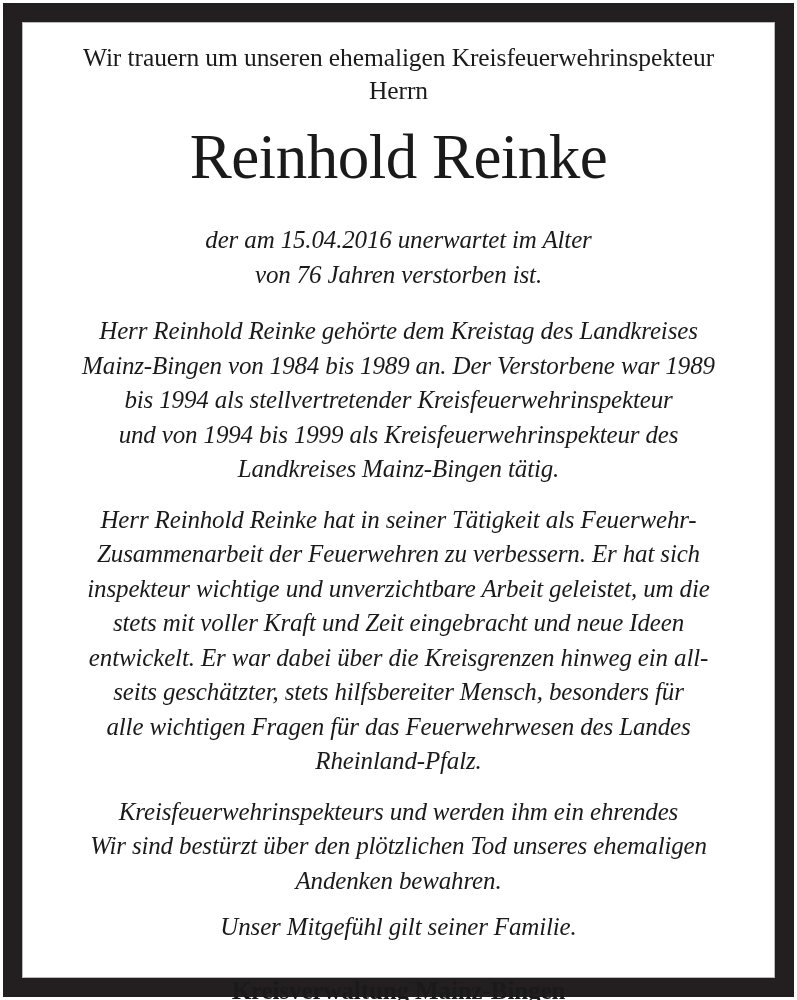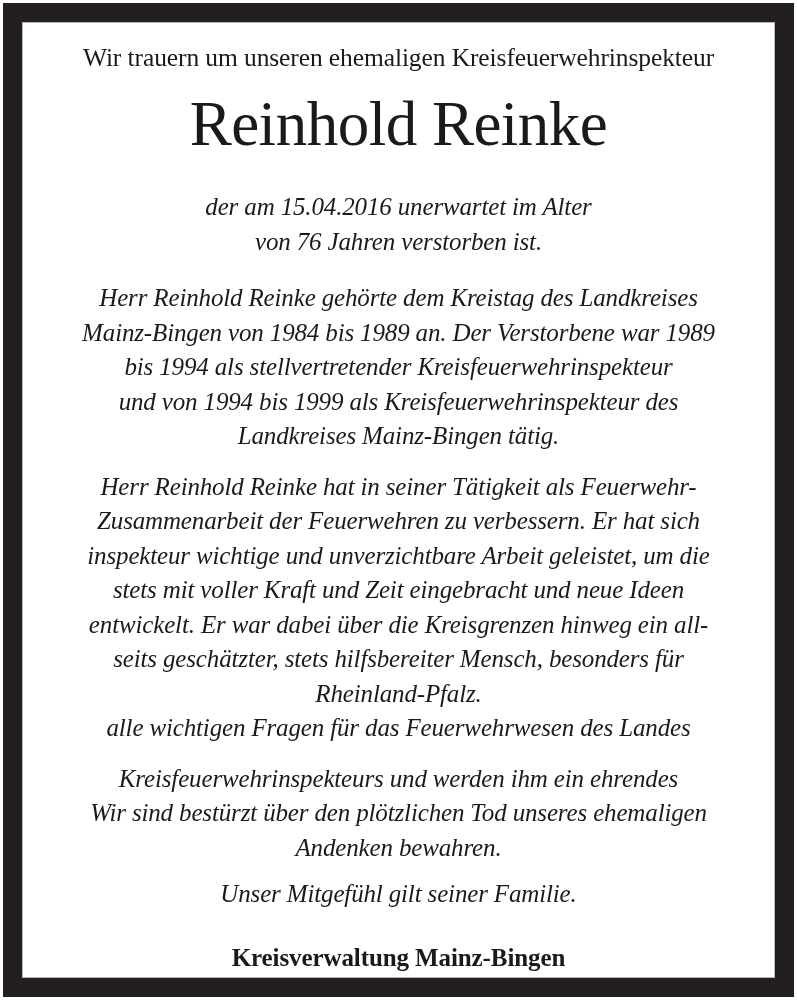--- a/index.html
+++ b/index.html
@@ -88,20 +88,21 @@
 </style>
 </head>
 <body>
 
 <div class="notice">
   <div class="frame">
     <div class="inner">
 
       <div class="lede">
         <span>Wir trauern um unseren ehemaligen Kreisfeuerwehrinspekteur</span>
+        <span class="herrn">Herrn</span>
       </div>
 
       <div class="deceased-name">Reinhold Reinke</div>
 
       <div class="gap-lg"></div>
 
       <div class="para">
         <span class="ln">der am 15.04.2016 unerwartet im Alter</span>
         <span class="ln">von 76 Jahren verstorben ist.</span>
       </div>
@@ -118,22 +119,22 @@
 
       <div class="gap-sm"></div>
 
       <div class="para">
         <span class="ln">Herr Reinhold Reinke hat in seiner Tätigkeit als Feuerwehr-</span>
         <span class="ln">Zusammenarbeit der Feuerwehren zu verbessern. Er hat sich</span>
         <span class="ln">inspekteur wichtige und unverzichtbare Arbeit geleistet, um die</span>
         <span class="ln">stets mit voller Kraft und Zeit eingebracht und neue Ideen</span>
         <span class="ln">entwickelt. Er war dabei über die Kreisgrenzen hinweg ein all-</span>
         <span class="ln">seits geschätzter, stets hilfsbereiter Mensch, besonders für</span>
+        <span class="ln">alle wichtigen Fragen für das Feuerwehrwesen des Landes</span>
         <span class="ln">Rheinland-Pfalz.</span>
-        <span class="ln">alle wichtigen Fragen für das Feuerwehrwesen des Landes</span>
       </div>
 
       <div class="gap-sm"></div>
 
       <div class="para">
         <span class="ln">Kreisfeuerwehrinspekteurs und werden ihm ein ehrendes</span>
         <span class="ln">Wir sind bestürzt über den plötzlichen Tod unseres ehemaligen</span>
         <span class="ln">Andenken bewahren.</span>
       </div>
 

